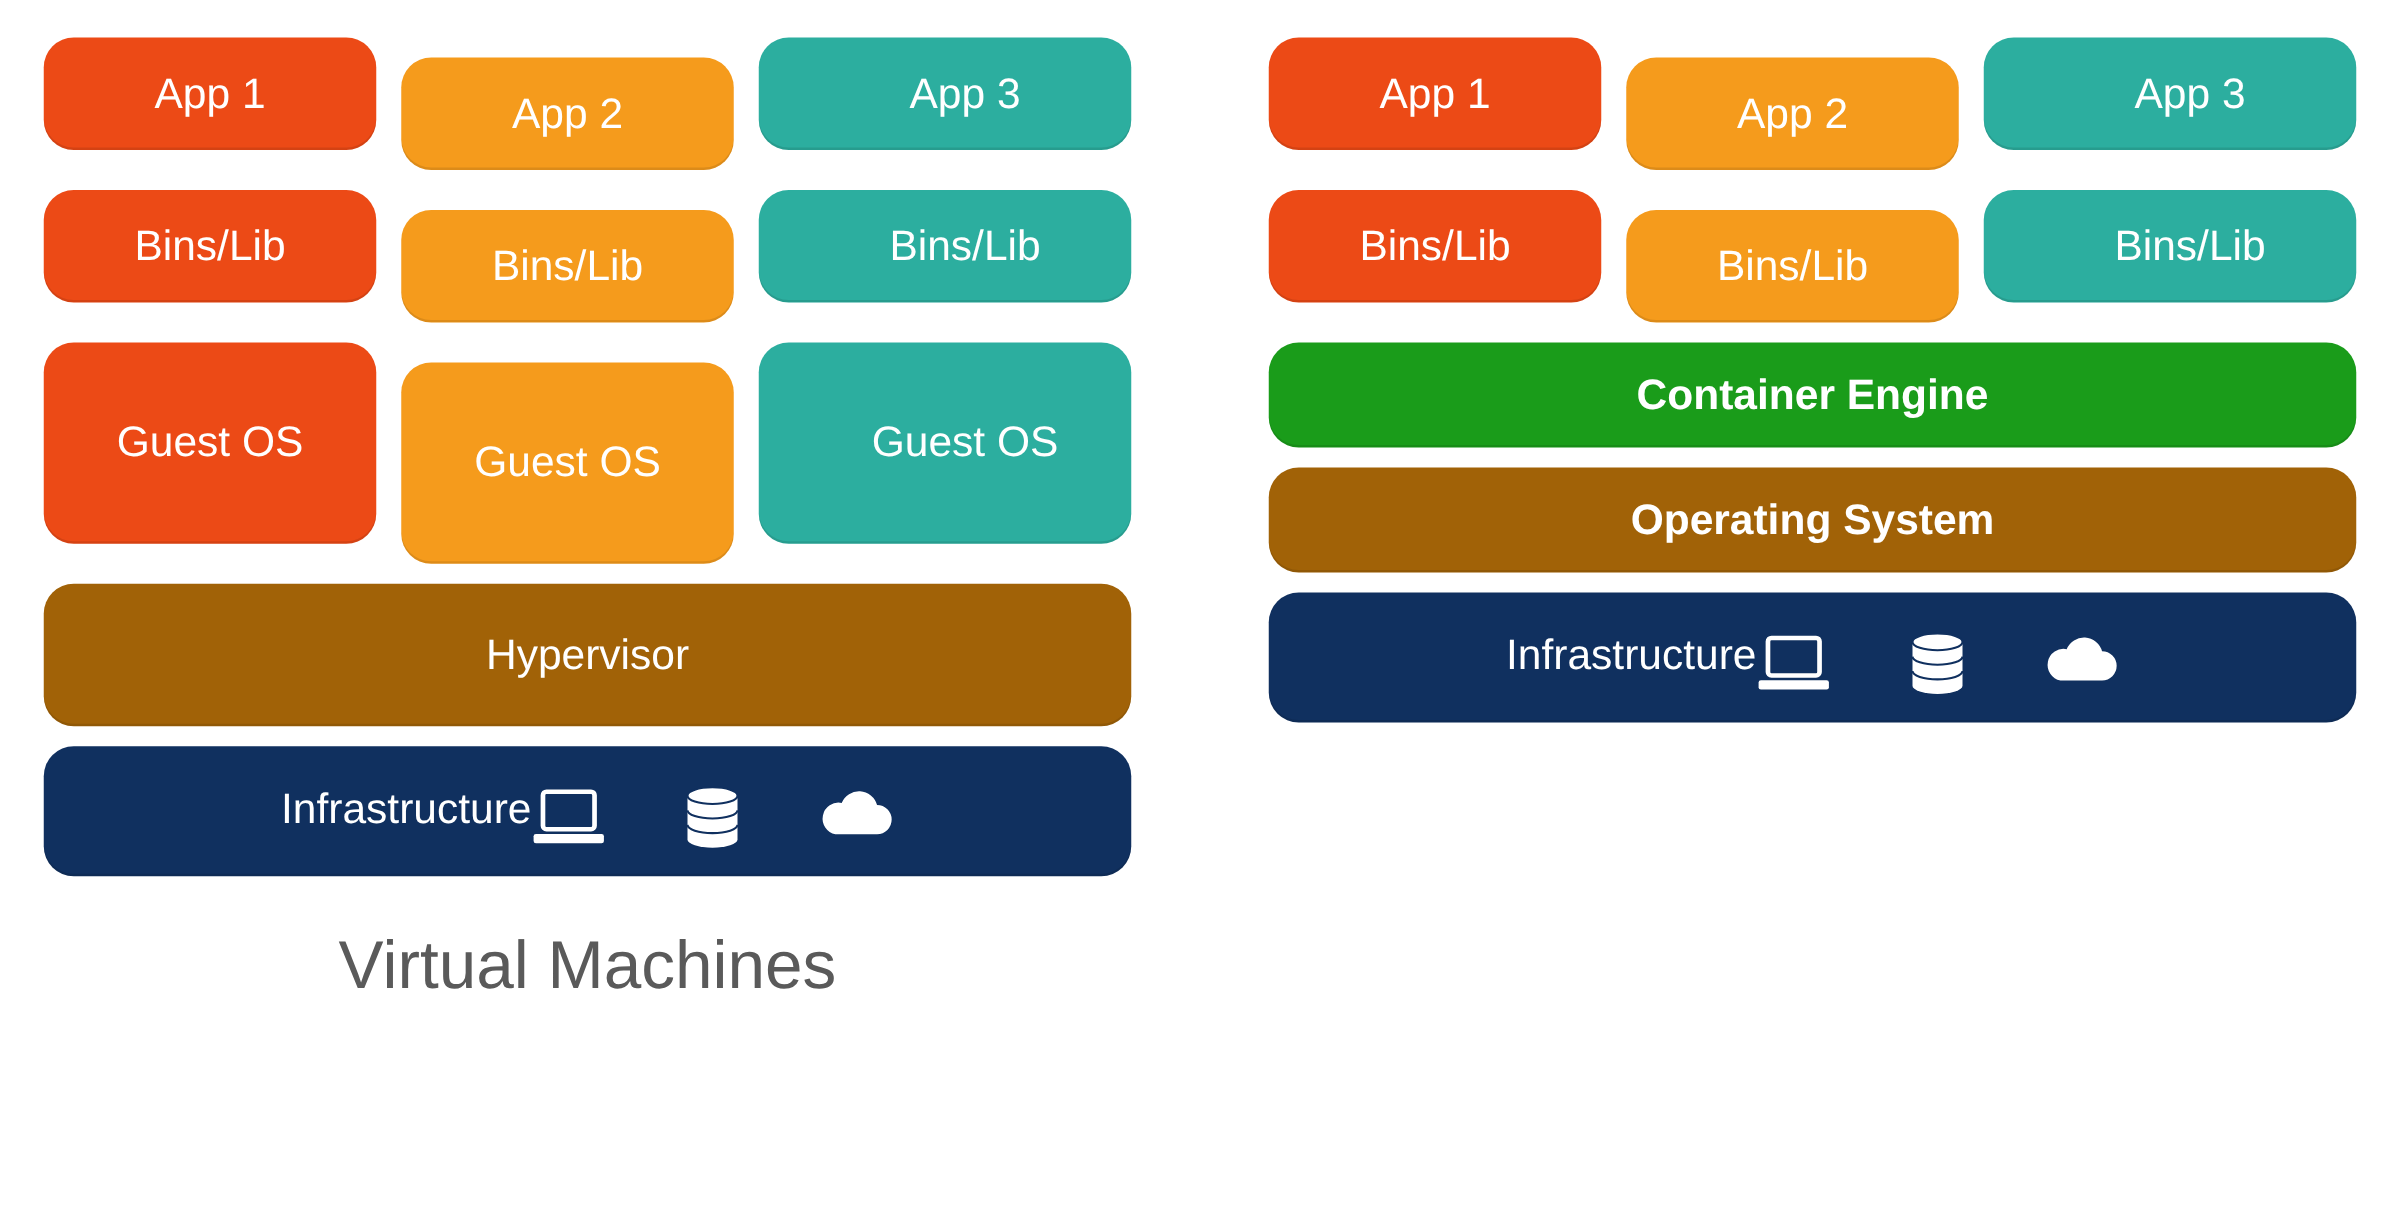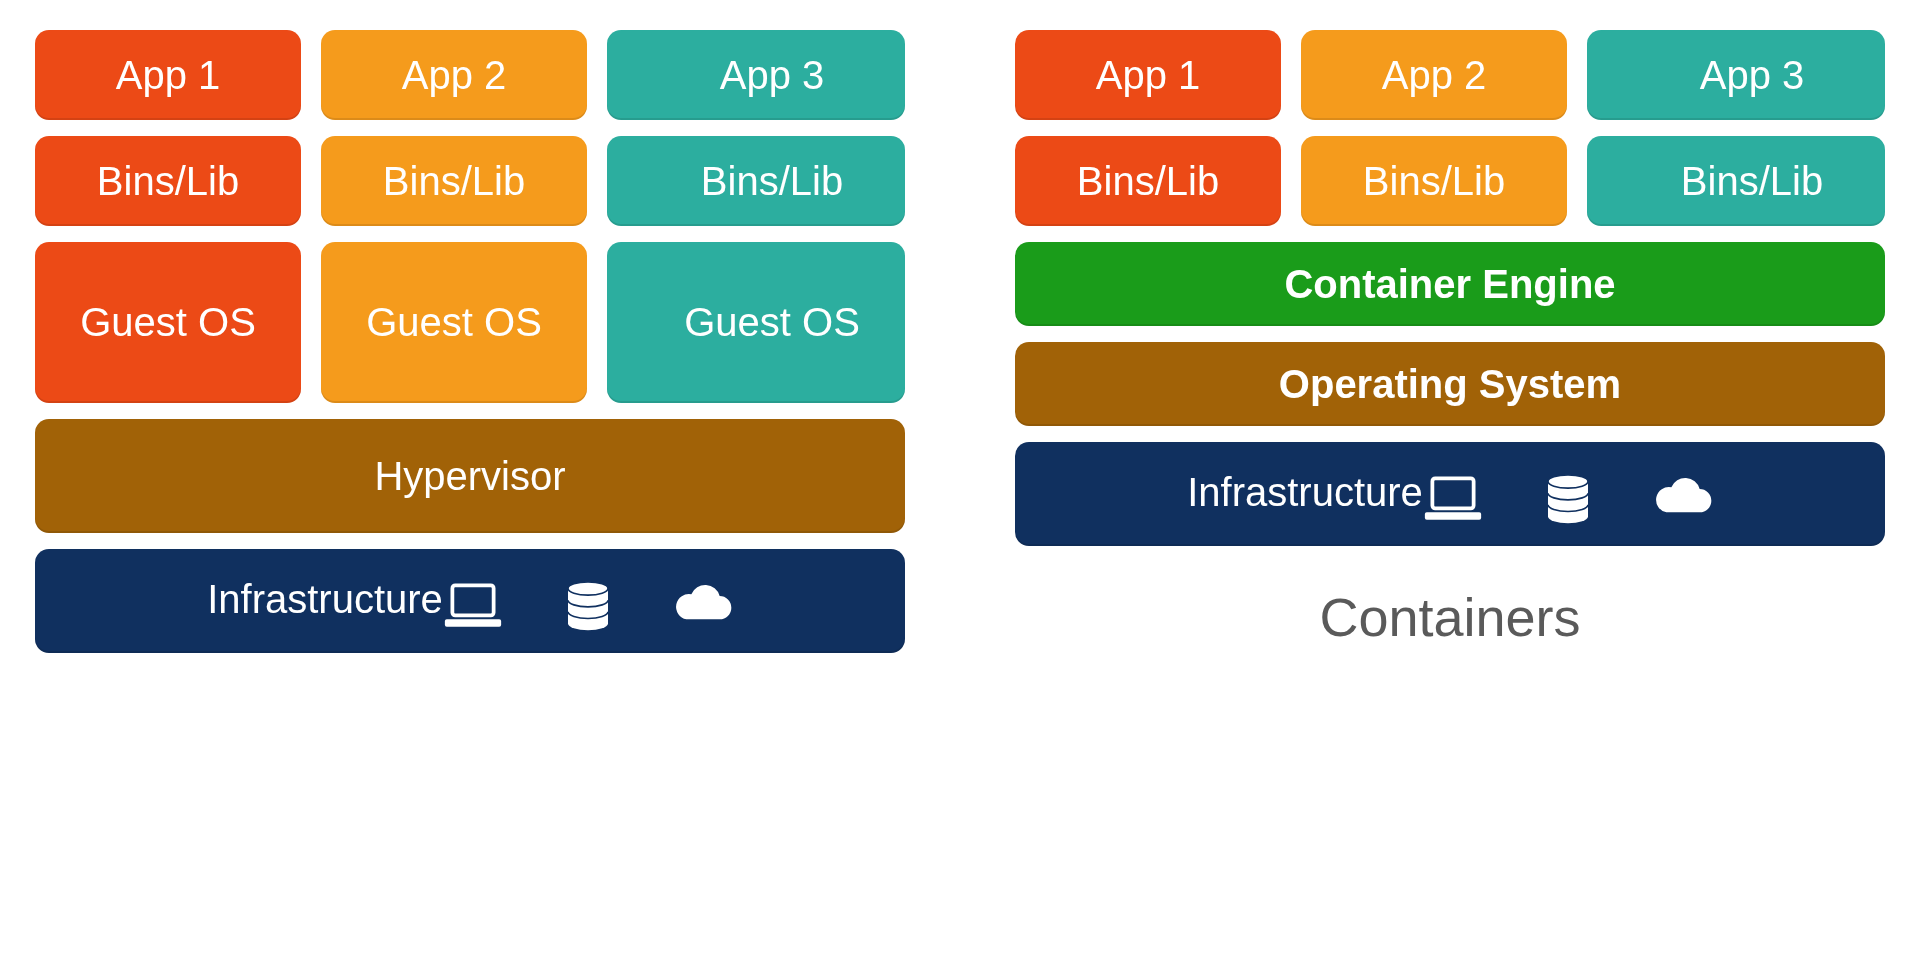--- a/index.html
+++ b/index.html
@@ -25,43 +25,43 @@
     align-items: center;
     flex: 1;
     max-width: 870px;
   }
   .row3 {
     display: flex;
     gap: 20px;
     width: 100%;
   }
   .box {
-    border-radius: 14px;
+    border-radius: 24px;
     color: #ffffff;
     display: flex;
     justify-content: center;
     align-items: center;
-    font-size: 40px;
+    font-size: 34px;
     font-weight: 400;
     box-shadow: inset 0 -2px 0 rgba(0,0,0,0.1);
   }
   .col-box { flex: 1; height: 90px; }
   .tall { height: 161px; }
   .wide { width: 100%; }
   .gap { margin-top: 16px; }
   .title {
     font-size: 54px;
     color: #5a5a5a;
     font-weight: 400;
     margin-top: 40px;
     text-align: center;
   }
   
   .c-orange-deep { background: #ec4a17; }
-  .c-orange { background: #f39c12; }
+  .c-orange { background: #f39c12; margin-top: 16px; }
   .c-teal { background: #2bb0a2; }
   .c-blue-mid { background: #1a8acb; }
   .c-navy { background: #0f2e63; }
   .c-green { background: #1a9c1a; }
 
   
   .c-orange-deep { background: #ec4a16; }
   .c-orange { background: #f59b1c; }
   .c-teal { background: #2cae9f; padding-left: 32px; }
   .c-blue-mid { background: #a16207; }
@@ -129,20 +129,21 @@
           <ellipse cx="27" cy="9" rx="24" ry="8" fill="none" stroke="#10305f" stroke-width="2"></ellipse>
           <path d="M3 23 a24 8 0 0 0 48 0" fill="none" stroke="#10305f" stroke-width="2"></path>
           <path d="M3 37 a24 8 0 0 0 48 0" fill="none" stroke="#10305f" stroke-width="2"></path>
         </svg>
         <svg class="icon" viewBox="0 0 72 48">
           <path d="M56 40a14 14 0 0 0 0-28 18 18 0 0 0-34-2A12 12 0 0 0 16 40z" fill="#ffffff"></path>
         </svg>
       </div>
     </div>
 
+    <div class="title">Virtual Machines</div>
   </div>
 
   <div class="stack">
 
     <div class="row3">
       <div class="box col-box c-orange-deep">App 1</div>
       <div class="box col-box c-orange">App 2</div>
       <div class="box col-box c-teal">App 3</div>
     </div>
 
@@ -171,16 +172,15 @@
           <ellipse cx="27" cy="9" rx="24" ry="8" fill="none" stroke="#10305f" stroke-width="2"></ellipse>
           <path d="M3 23 a24 8 0 0 0 48 0" fill="none" stroke="#10305f" stroke-width="2"></path>
           <path d="M3 37 a24 8 0 0 0 48 0" fill="none" stroke="#10305f" stroke-width="2"></path>
         </svg>
         <svg class="icon" viewBox="0 0 72 48">
           <path d="M56 40a14 14 0 0 0 0-28 18 18 0 0 0-34-2A12 12 0 0 0 16 40z" fill="#ffffff"></path>
         </svg>
       </div>
     </div>
 
-    <div class="title">Containers</div>
   </div>
 
 </div>
 
 </body></html>

